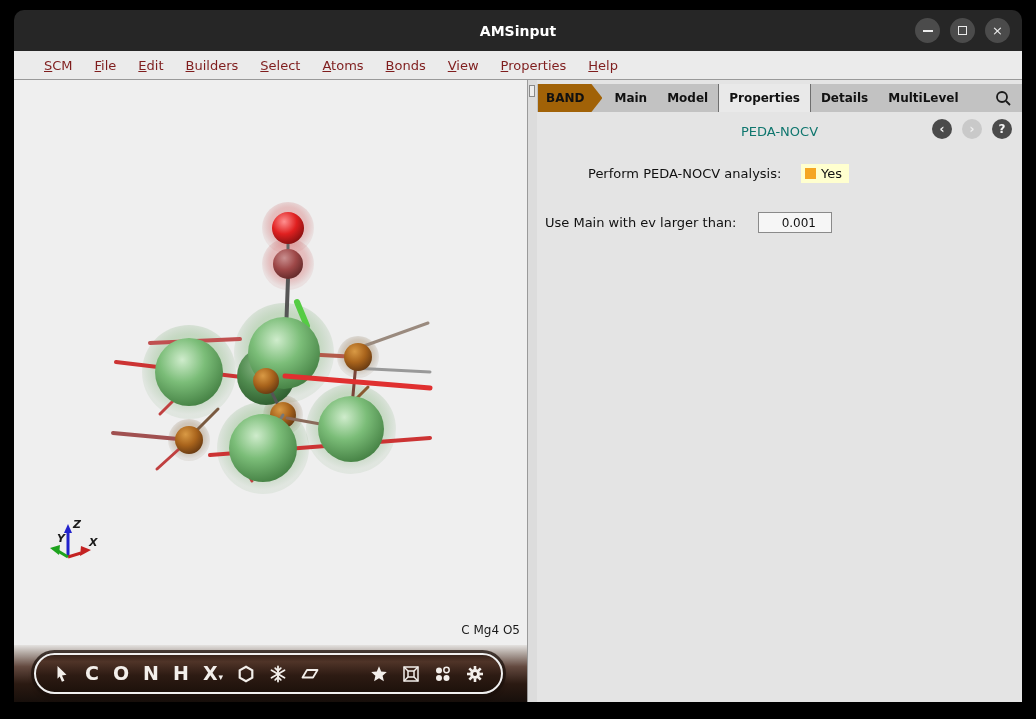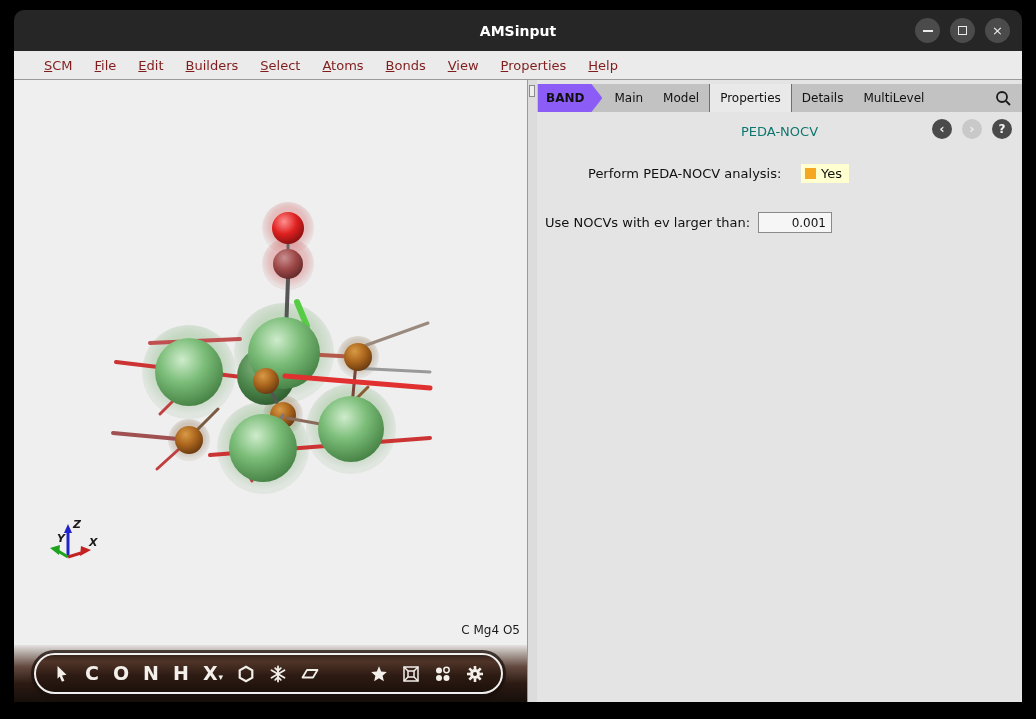--- a/index.html
+++ b/index.html
@@ -32,21 +32,21 @@
   .splitter-handle { position:absolute; top:5px; left:1px; width:6px; height:12px;
                      background:#eee; border:1px solid #8a8a8a; }
   .panel { flex:1; background:#e4e4e4; border-top:1px solid #999; position:relative; }
 
   
   .tabbar { position:absolute; top:4px; left:0; right:0; height:28px; background:#c2c2c2;
             display:flex; align-items:stretch; }
   .band-tag { background:#f0a231; font-weight:bold; font-size:12px; color:#111;
               display:flex; align-items:center; padding:0 18px 0 10px; margin:0 2px 0 1px;
               clip-path:polygon(0 0, calc(100% - 11px) 0, 100% 50%, calc(100% - 11px) 100%, 0 100%); }
-  .tab { display:flex; align-items:center; padding:0 10px; font-weight:normal; font-size:12px; color:#111; }
+  .tab { display:flex; align-items:center; padding:0 10px; font-weight:bold; font-size:12px; color:#111; }
   .tab.selected { background:#e9e9e9; border-left:1px solid #6f6f6f; border-right:1px solid #6f6f6f; }
   .tab-search { margin-left:auto; display:flex; align-items:center; padding-right:10px; }
 
   
   .panel-title { position:absolute; top:44px; left:0; right:0; text-align:center;
                  font-weight:normal; font-size:13px; color:#0f766e; }
   .nav-btns { position:absolute; top:39px; right:10px; display:flex; gap:10px; }
   .circle-btn { width:20px; height:20px; border-radius:50%; background:#4a4a4a; color:#f5f5f5;
                 display:flex; align-items:center; justify-content:center;
                 font-size:12px; font-weight:bold; }
@@ -54,21 +54,21 @@
 
   
   .field-row { position:absolute; left:8px; right:8px; display:flex; align-items:center; font-size:13px; color:#111; }
   .row-1 { top:84px;margin-left:43px; }
   .row-2 { top:132px; }
   .field-label { width:213px; }
   .opt-value { display:inline-flex; align-items:center; gap:5px; padding:2px 7px 2px 4px; }
   .swatch { width:11px; height:11px; display:inline-block; }
   .num-input { width:74px; height:21px; border:1px solid #8a8a8a; background:#f6f6f6;
                font-family:"DejaVu Sans","Liberation Sans",sans-serif; font-size:12px;
-               text-align:right; padding-right:5px; color:#111; }
+               text-align:right; padding-right:15px; color:#111; }
 
   
   .molecule-svg { position:absolute; left:0; top:0; }
   .axis-svg { position:absolute; left:31px; top:436px; }
   .axis-label { font-size:11px; font-style:italic; font-weight:bold; fill:#1a1a1a; }
   .formula { position:absolute; right:7px; top:543px; font-size:12px; color:#1a1a1a; }
 
   .dock { position:absolute; left:0; bottom:0; width:100%; height:57px;
           background:linear-gradient(180deg,#e4e2e0 0%, #b3a9a3 14%, #63493f 38%, #2b1a12 68%, #170f0b 100%); }
   .pill { position:absolute; left:20px; right:24px; top:8px; height:41px; border-radius:21px;
@@ -306,21 +306,21 @@
             </div>
         </div>
       </div>
 
       <div class="splitter">
         <div class="splitter-handle"></div>
       </div>
 
       <div class="panel">
         <div class="tabbar">
-          <div class="band-tag" style="background: #8b5cf6; padding-left: 8px;">BAND</div>
+          <div class="band-tag" style="background: #a16207; padding-left: 8px;">BAND</div>
           <div style="display:flex;align-items:stretch;">
               <div class="tab">Main</div>
               <div class="tab">Model</div>
               <div class="tab selected">Properties</div>
               <div class="tab">Details</div>
               <div class="tab">MultiLevel</div>
             </div>
           <div class="tab-search">
             <svg width="18" height="18" viewBox="0 0 18 18">
               <circle cx="8" cy="8" r="5" fill="none" stroke="#1a1a1a" stroke-width="1.8"></circle>
@@ -338,19 +338,19 @@
 
         <div class="field-row row-1">
           <div class="field-label">Perform PEDA-NOCV analysis:</div>
           <div class="opt-value" id="opt-yes" style="background: rgb(255, 255, 207);">
             <span class="swatch" style="background: rgb(245, 166, 35);"></span>
             <span>Yes</span>
           </div>
         </div>
 
         <div class="field-row row-2">
-          <div class="field-label">Use NOCVs with ev larger than:</div>
+          <div class="field-label">Use Main with ev larger than:</div>
           <input class="num-input" value="0.001" style="">
         </div>
       </div>
     </div>
   </div>
 </div>
 
 </body></html>

